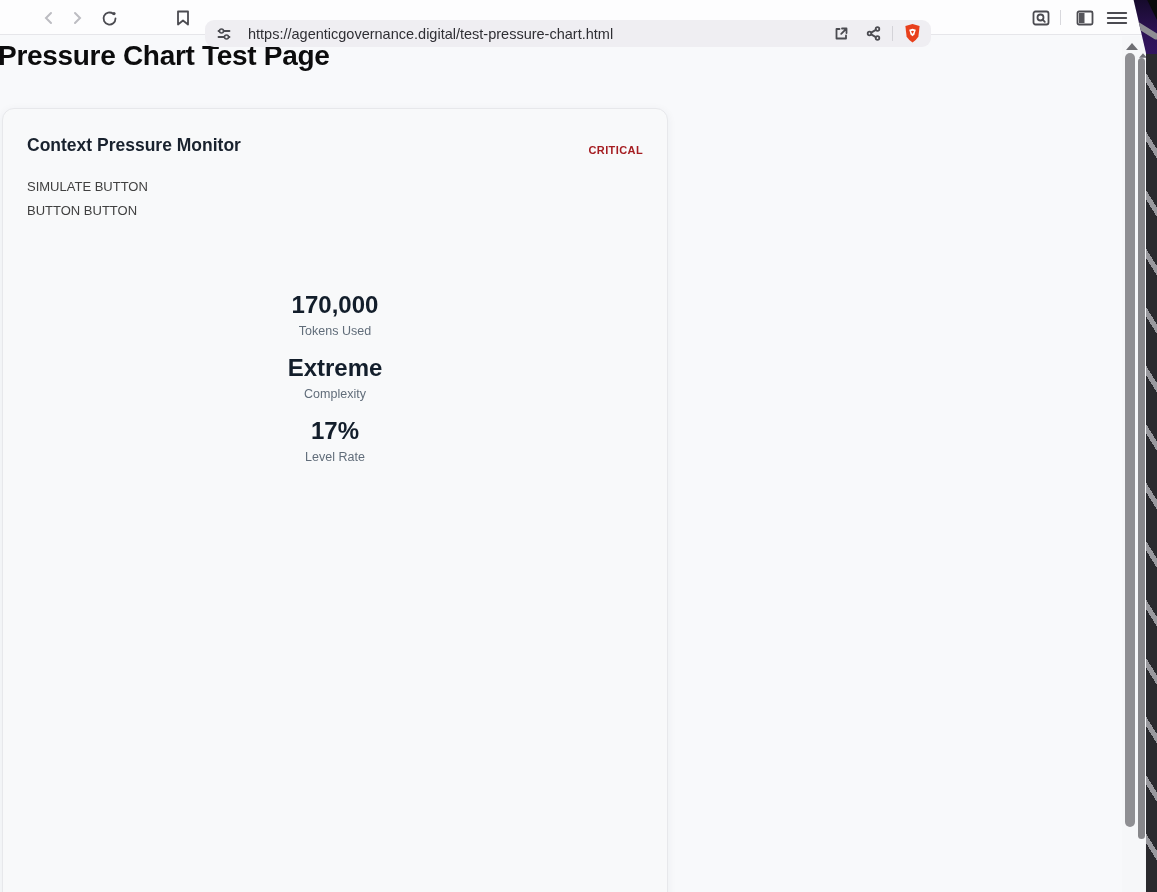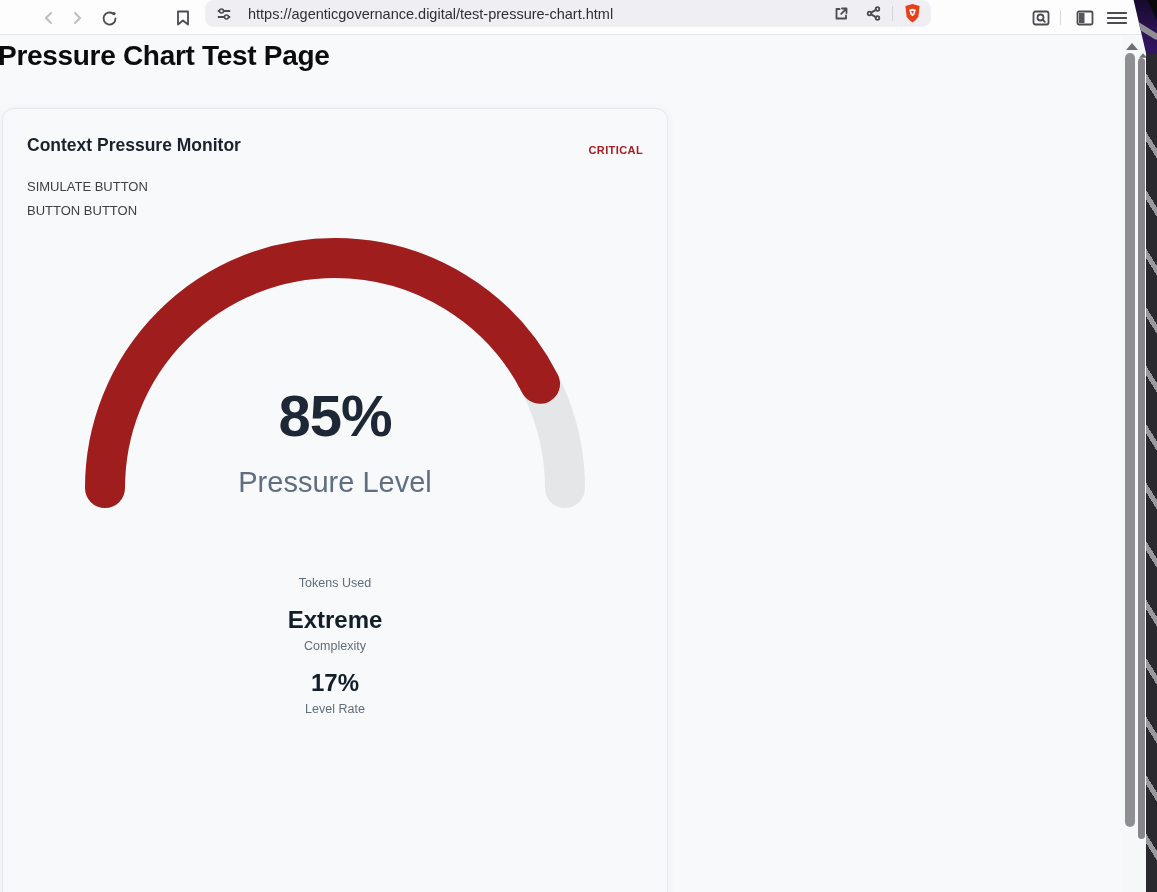--- a/index.html
+++ b/index.html
@@ -6,21 +6,21 @@
   html,body { width:1157px; height:892px; overflow:hidden;
     font-family:"Liberation Sans", sans-serif; background:#f8f9fb; }
 
   
   .toolbar { position:absolute; left:0; top:0; width:1157px; height:35px;
     background:#fdfdfe; border-bottom:1px solid #e6e6ea; z-index:5; }
   .tb-icon { position:absolute; top:7px; width:22px; height:22px;
     display:flex; align-items:center; justify-content:center; cursor:pointer; }
   .vdiv { position:absolute; top:10px; width:1px; height:15px; background:#d8d8dd; }
 
-  .urlbar { position:absolute; left:205px; top:0; width:726px; height:27px;
+  .urlbar { position:absolute; left:205px; top:20px; width:726px; height:27px;
     background:#efeef2; border-radius:9px; display:flex; align-items:center; }
   .url-text { font-size:14.5px; color:#2f2f34; margin-left:8px; white-space:nowrap;
     overflow:hidden; flex:1; }
   .pill-icon { width:22px; height:22px; display:flex; align-items:center;
     justify-content:center; margin:0 5px; cursor:pointer; flex:0 0 auto; }
   .pill-div { width:1px; height:15px; background:#d4d3d8; margin:0 3px; flex:0 0 auto;}
 
   
   .page { position:absolute; left:0; top:36px; width:1146px; height:885px;
     background:#f8f9fb; }
@@ -166,31 +166,24 @@
     <div class="card-head">
       <div class="card-title">Context Pressure Monitor</div>
       <div class="badge">CRITICAL</div>
     </div>
 
     <div class="btn-block">
       <div class="btn-line">SIMULATE BUTTON</div>
       <div class="btn-line">BUTTON BUTTON</div>
     </div>
 
-    <div class="gauge-wrap">
-      <svg width="540" height="272" viewBox="0 0 540 272">
-        <path d="M 40 252 A 230 230 0 0 1 500 252" fill="none" stroke="#e5e6e8" stroke-width="40" stroke-linecap="round"></path>
-        <path d="M 40 252 A 230 230 0 0 1 500 252" fill="none" stroke="#a01d1d" stroke-width="40" stroke-linecap="round" stroke-dasharray="614.2 1445.1"></path>
-      </svg>
-      <div class="gauge-center gauge-value">85%</div>
-      <div class="gauge-center gauge-caption">Pressure Level</div>
-    </div>
 
     <div class="stats">
       <div class="stat">
+        <div class="stat-value">170,000</div>
         <div class="stat-label">Tokens Used</div>
       </div>
       <div class="stat">
         <div class="stat-value">Extreme</div>
         <div class="stat-label">Complexity</div>
       </div>
       <div class="stat">
         <div class="stat-value">17%</div>
         <div class="stat-label">Level Rate</div>
       </div>

